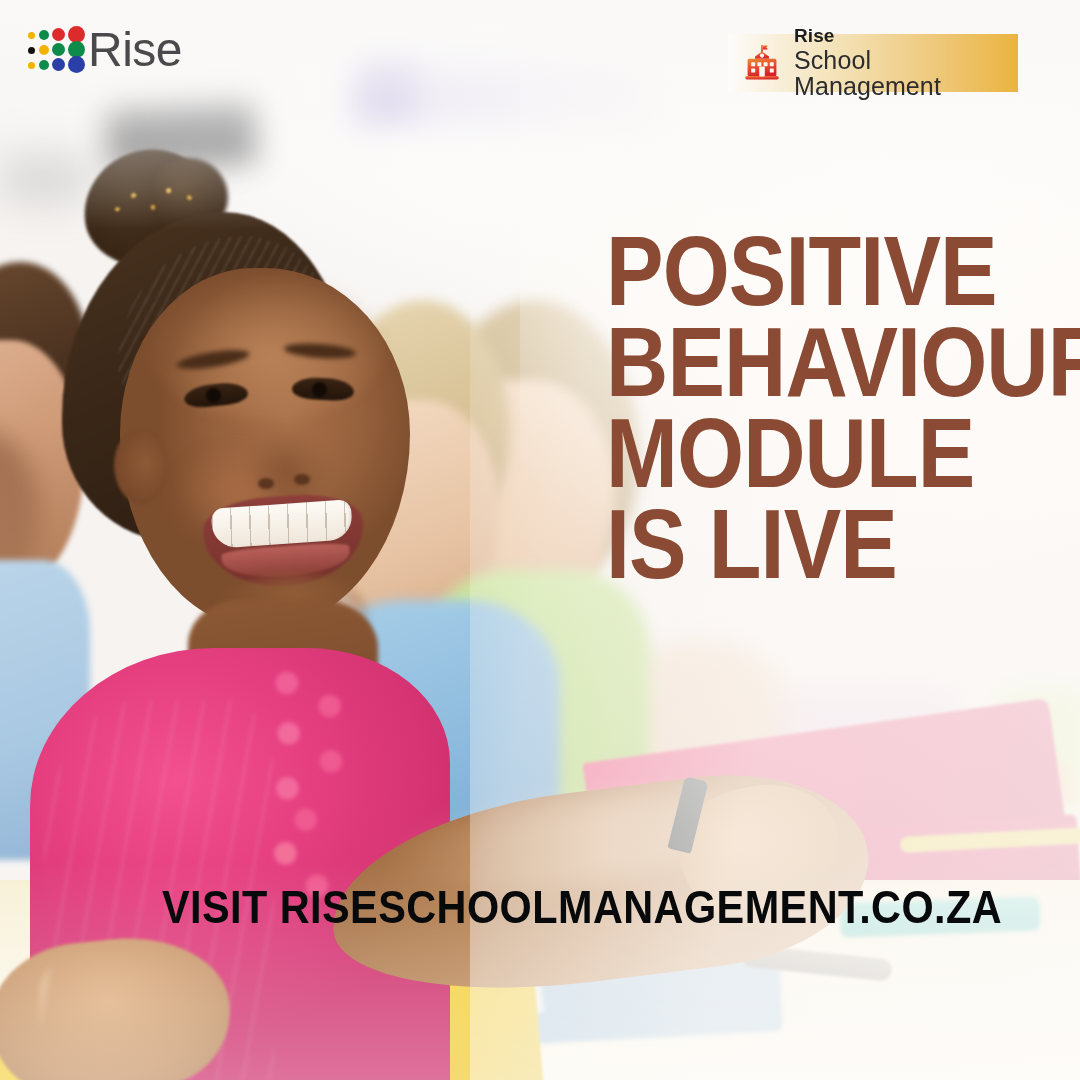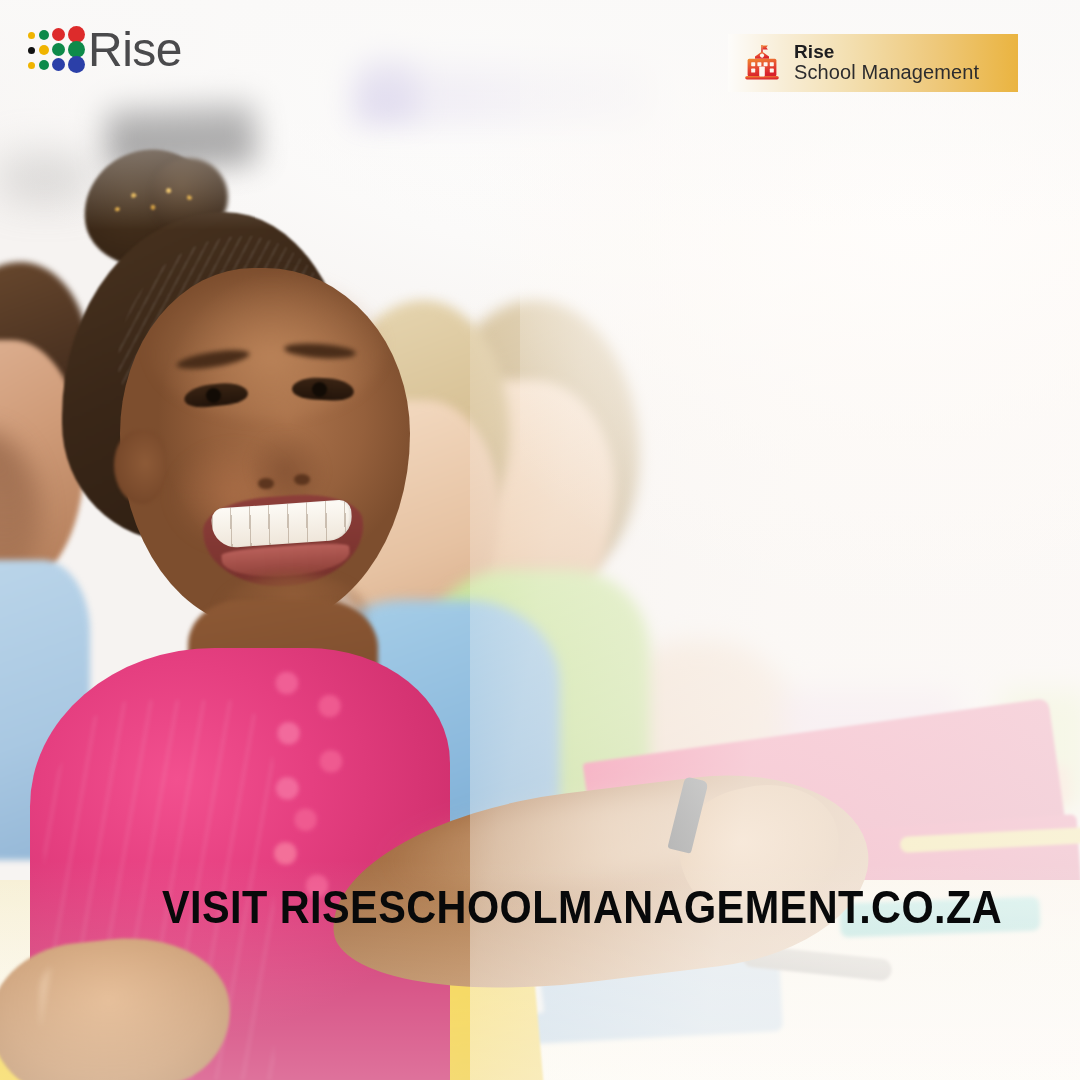--- a/index.html
+++ b/index.html
@@ -401,21 +401,21 @@
   .badge{
     position:absolute;left:728px;top:34px;
     width:290px;height:58px;
     display:flex;align-items:center;gap:12px;
     padding:0 14px;box-sizing:border-box;
     background:linear-gradient(90deg,#fdfcfa 0%,#f8eed8 18%,#f3dfb0 42%,#eec87a 72%,#eab440 100%);
   }
   .school-icon{width:40px;height:40px;flex:0 0 auto;}
   .badge-text{display:flex;flex-direction:column;justify-content:center;line-height:1.06;}
   .badge-l1{font-size:19px;font-weight:700;color:#1d1d1f;letter-spacing:.1px;}
-  .badge-l2{font-size:20px;font-weight:400;color:#2c2c2e;letter-spacing:.1px;}
+  .badge-l2{font-size:25px;font-weight:400;color:#2c2c2e;letter-spacing:.1px;}
 
   .headline{
     position:absolute;left:606px;top:226px;width:450px;
   }
   .headline .hl{
     font-family:"Liberation Sans Narrow","Liberation Sans",sans-serif;
     font-weight:700;
     font-size:98px;
     line-height:.93;
     color:#8a4a33;
@@ -560,16 +560,22 @@
         <rect x="9.2" y="25.6" width="4" height="4" rx="0.6" fill="#fdf6ef"></rect>
         <rect x="27.8" y="25.6" width="4" height="4" rx="0.6" fill="#fdf6ef"></rect>
       </svg>
     </span>
     <span class="badge-text">
       <span class="badge-l1">Rise</span>
       <span class="badge-l2">School Management</span>
     </span>
   </div>
 
+  <div class="headline">
+    <div class="hl">POSITIVE</div>
+    <div class="hl">BEHAVIOUR</div>
+    <div class="hl">MODULE</div>
+    <div class="hl">IS LIVE</div>
+  </div>
 
   <div class="cta">VISIT RISESCHOOLMANAGEMENT.CO.ZA</div>
 
 </div>
 
 </body></html>

